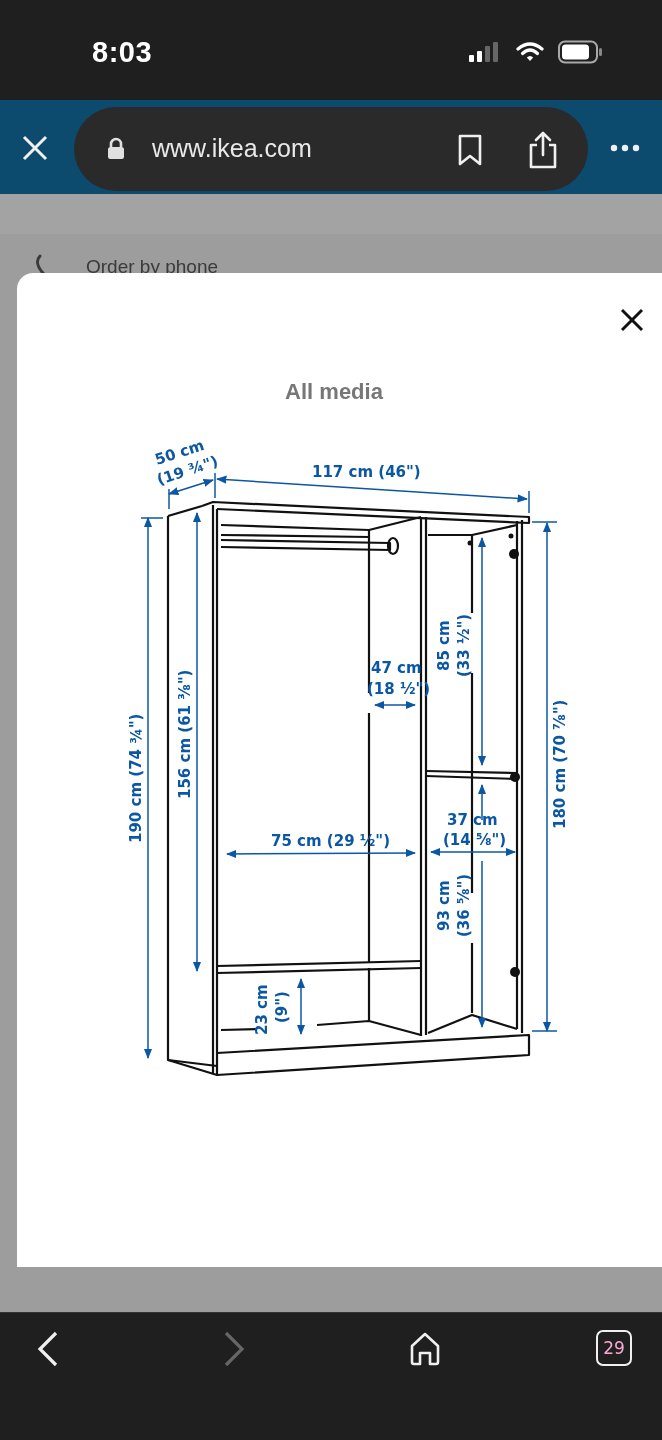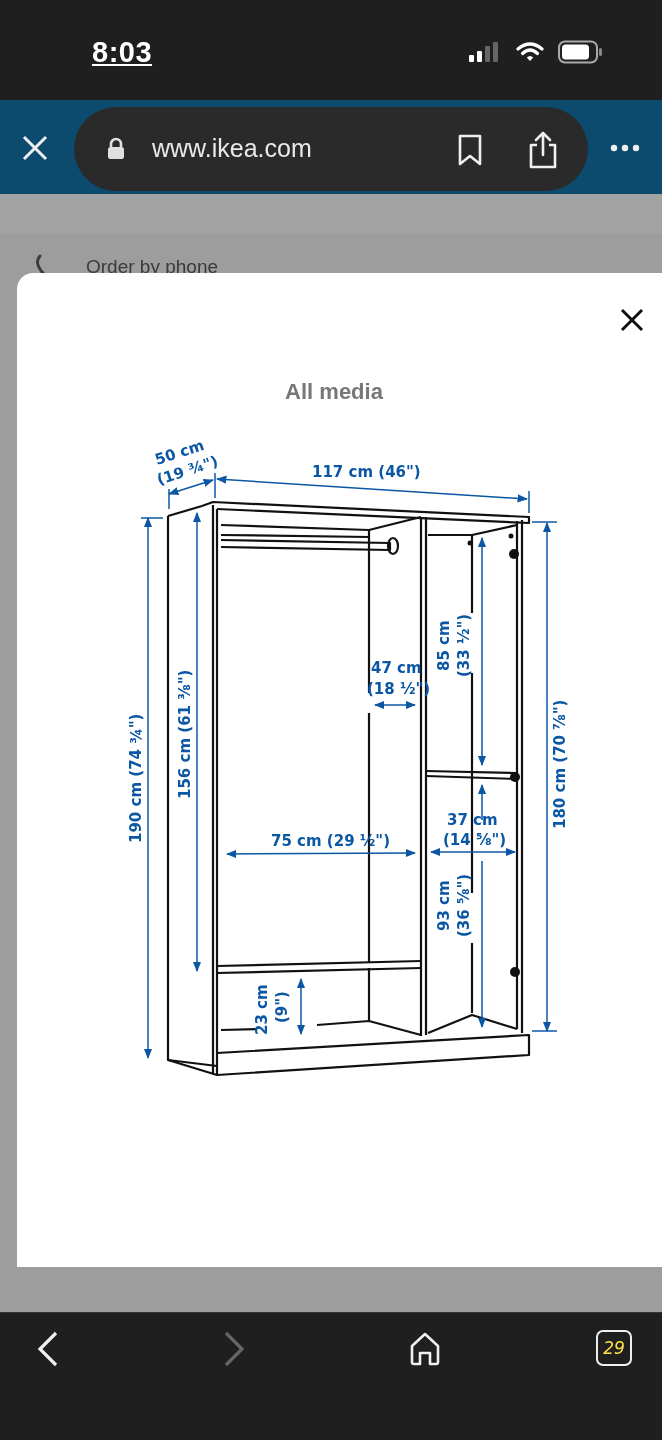--- a/index.html
+++ b/index.html
@@ -1,18 +1,18 @@
 <!DOCTYPE html>
 <html><head>
 <meta charset="utf-8">
 <style>
   * { box-sizing: border-box; margin: 0; padding: 0; }
   html, body { width: 662px; height: 1440px; overflow: hidden; background: #1f1f1f; font-family: "Liberation Sans", "DejaVu Sans", sans-serif; }
   .status-bar { position: absolute; left: 0; top: 0; width: 662px; height: 100px; background: #1f1f1f; color: #fff; }
-  .status-time { position: absolute; left: 92px; top: 36px; font-size: 29px; font-weight: 600; letter-spacing: 0.5px; text-decoration: underline; }
+  .status-time { position: absolute; left: 92px; top: 36px; font-size: 29px; font-weight: 600; letter-spacing: 0.5px; }
   .status-icons { position: absolute; right: 58px; top: 40px; display: flex; align-items: center; gap: 14px; }
   .url-bar-row { position: absolute; left: 0; top: 100px; width: 662px; height: 94px; background: #0c4a6e; }
   .url-pill { position: absolute; left: 74px; top: 7px; width: 514px; height: 84px; background: #2a2a2a; border-radius: 42px; }
   .url-text { position: absolute; left: 152px; top: 34px; color: #e9e9e9; font-size: 25px; }
   .icon-btn { position: absolute; display: flex; align-items: center; justify-content: center; }
   .page-bg { position: absolute; left: 0; top: 194px; width: 662px; height: 1118px; background: #9d9d9d; }
   .page-bg .band { position: absolute; left: 0; top: 0; width: 662px; height: 40px; background: #a3a3a3; }
   .order-phone { position: absolute; left: 86px; top: 62px; font-size: 19px; color: #3a3a3a; }
   .phone-icon { position: absolute; left: 34px; top: 60px; }
   .modal { position: absolute; left: 17px; top: 273px; width: 662px; height: 994px; background: #fff; border-radius: 16px 16px 0 0; }
@@ -213,15 +213,15 @@
     <svg width="22" height="36" viewBox="0 0 22 36">
         <path d="M3 2 L19 18 L3 34" stroke="#666" stroke-width="3.2" fill="none"></path>
       </svg>
   </div>
   <div class="icon-btn" style="left:404px;top:14px;width:42px;height:44px;">
     <svg width="32" height="34" viewBox="0 0 32 34">
       <path d="M3 14 L16 2 L29 14 V30 Q29 32 27 32 H21 V21 H11 V32 H5 Q3 32 3 30 Z" stroke="#f0f0f0" stroke-width="2.6" fill="none" stroke-linejoin="round"></path>
     </svg>
   </div>
   <div class="icon-btn" style="left:596px;top:17px;width:36px;height:36px;border:2.6px solid #f0f0f0;border-radius:7px;">
-    <span style="color:#fde047;font-size:17px;font-family:'DejaVu Sans', sans-serif;font-style:italic;">29</span>
+    <span style="color:#f9a8d4;font-size:17px;font-family:'DejaVu Sans', sans-serif;">29</span>
   </div>
 </div>
 
 </body></html>

